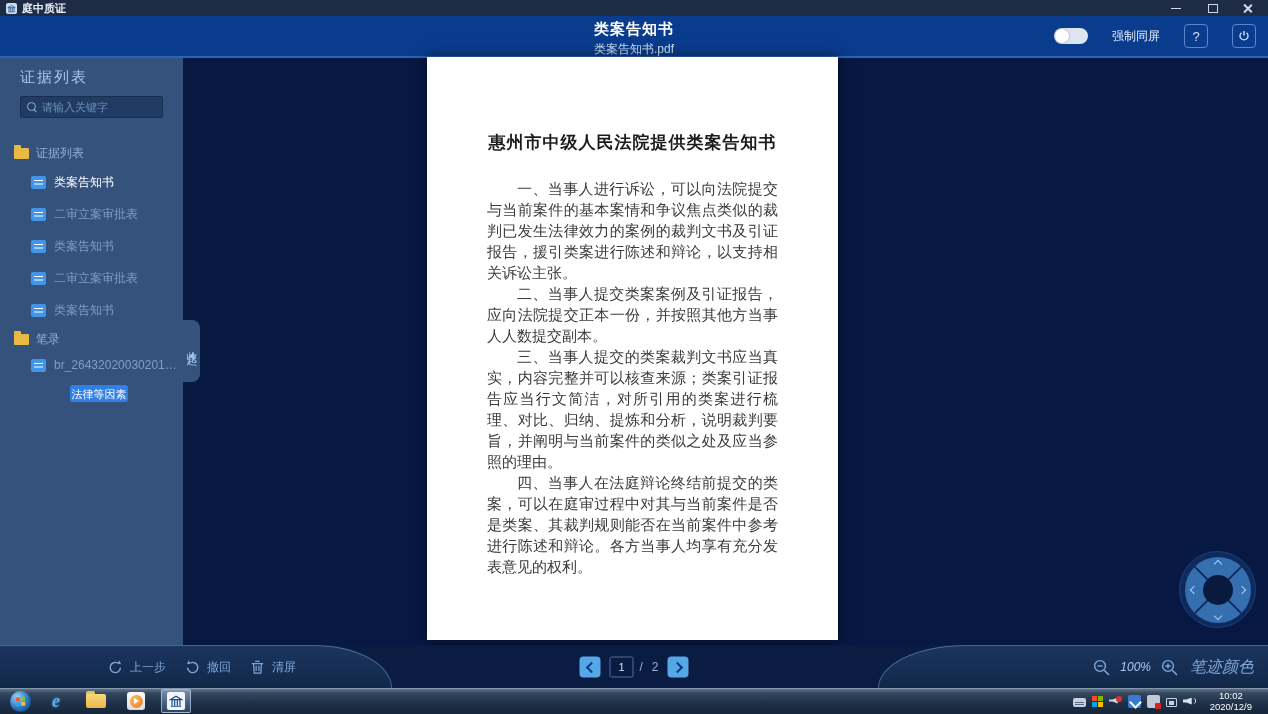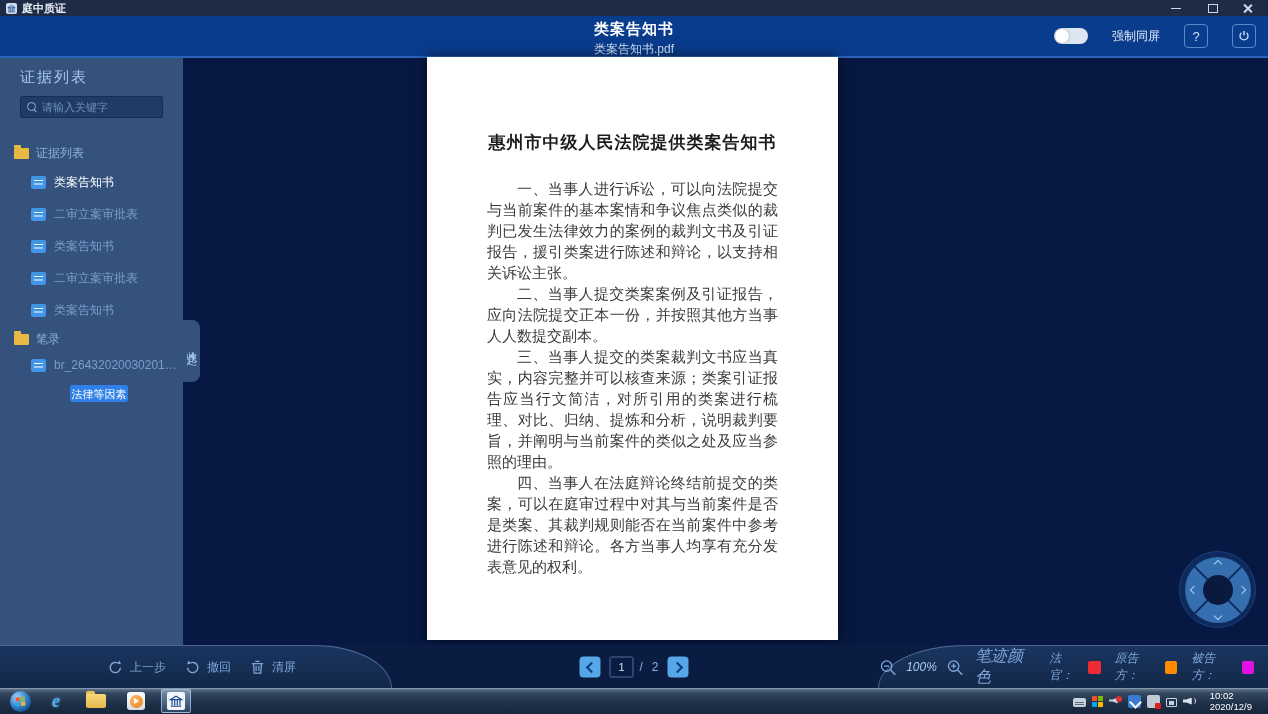--- a/index.html
+++ b/index.html
@@ -185,21 +185,21 @@
     border-left:2px solid #fff; border-bottom:2px solid #fff; transform:rotate(-45deg); }
   .ti-badge { background:#c0cad6; border-radius:2px; }
   .ti-badge::after { content:""; position:absolute; right:-1px; bottom:-1px; width:6px; height:6px;
     background:#d82020; border-radius:1px; }
   .ti-net { border:1.5px solid #c8d2de; border-radius:1px; width:11px; height:9px; margin-top:2px; }
   .ti-net::after { content:""; position:absolute; left:2px; top:2px; width:5px; height:4px; background:#c8d2de; }
   .ti-vol::before { content:""; position:absolute; left:0; top:3px; width:9px; height:7px; background:#d8e2ee;
     clip-path:polygon(0 30%, 40% 30%, 100% 0, 100% 100%, 40% 70%, 0 70%); }
   .ti-vol::after { content:""; position:absolute; right:0; top:3px; width:3px; height:6px;
     border-right:1.5px solid #d8e2ee; border-radius:0 4px 4px 0; }
-  .clock { color:#fff; font-size:9.5px; line-height:11px; padding:0 8px; cursor:pointer; }
+  .clock { text-align:center; color:#fff; font-size:9.5px; line-height:11px; padding:0 8px; cursor:pointer; }
 </style>
 </head>
 <body>
 
 <div id="app">
 
   <div class="titlebar">
     <span class="titlebar-icon">
       <svg viewBox="0 0 16 16">
           <path d="M2 14h12M3.5 13V7M6.5 13V7M9.5 13V7M12.5 13V7M1.5 6.5 8 2.5l6.5 4z" stroke="#1d4d8c" fill="none" stroke-width="1.4"></path>
@@ -345,34 +345,20 @@
           <path d="M12.2 12.2 17 17" stroke="currentColor" stroke-width="1.6"></path>
           <path d="M5.4 8h5.2" stroke="currentColor" stroke-width="1.4"></path>
         </svg>
       <span class="zoom-level">100%</span>
       <svg class="zoom-ico" viewBox="0 0 19 19">
           <circle cx="8" cy="8" r="5.4" fill="none" stroke="currentColor" stroke-width="1.4"></circle>
           <path d="M12.2 12.2 17 17" stroke="currentColor" stroke-width="1.6"></path>
           <path d="M5.4 8h5.2M8 5.4v5.2" stroke="currentColor" stroke-width="1.4"></path>
         </svg>
       <span class="pen-label">笔迹颜色</span>
-      <span class="legend">
-          <span class="legend-item">
-            <span class="legend-label">法官：</span>
-            <span class="legend-swatch" style="background: rgb(238, 43, 51);"></span>
-          </span>
-          <span class="legend-item">
-            <span class="legend-label">原告方：</span>
-            <span class="legend-swatch" style="background: rgb(255, 138, 0);"></span>
-          </span>
-          <span class="legend-item">
-            <span class="legend-label">被告方：</span>
-            <span class="legend-swatch" style="background: rgb(227, 18, 227);"></span>
-          </span>
-        </span>
     </div>
   </div>
 
   <div class="taskbar">
     <span class="start-orb">
         <span class="orb-flag">
           <i></i>
           <i></i>
           <i></i>
           <i></i>

